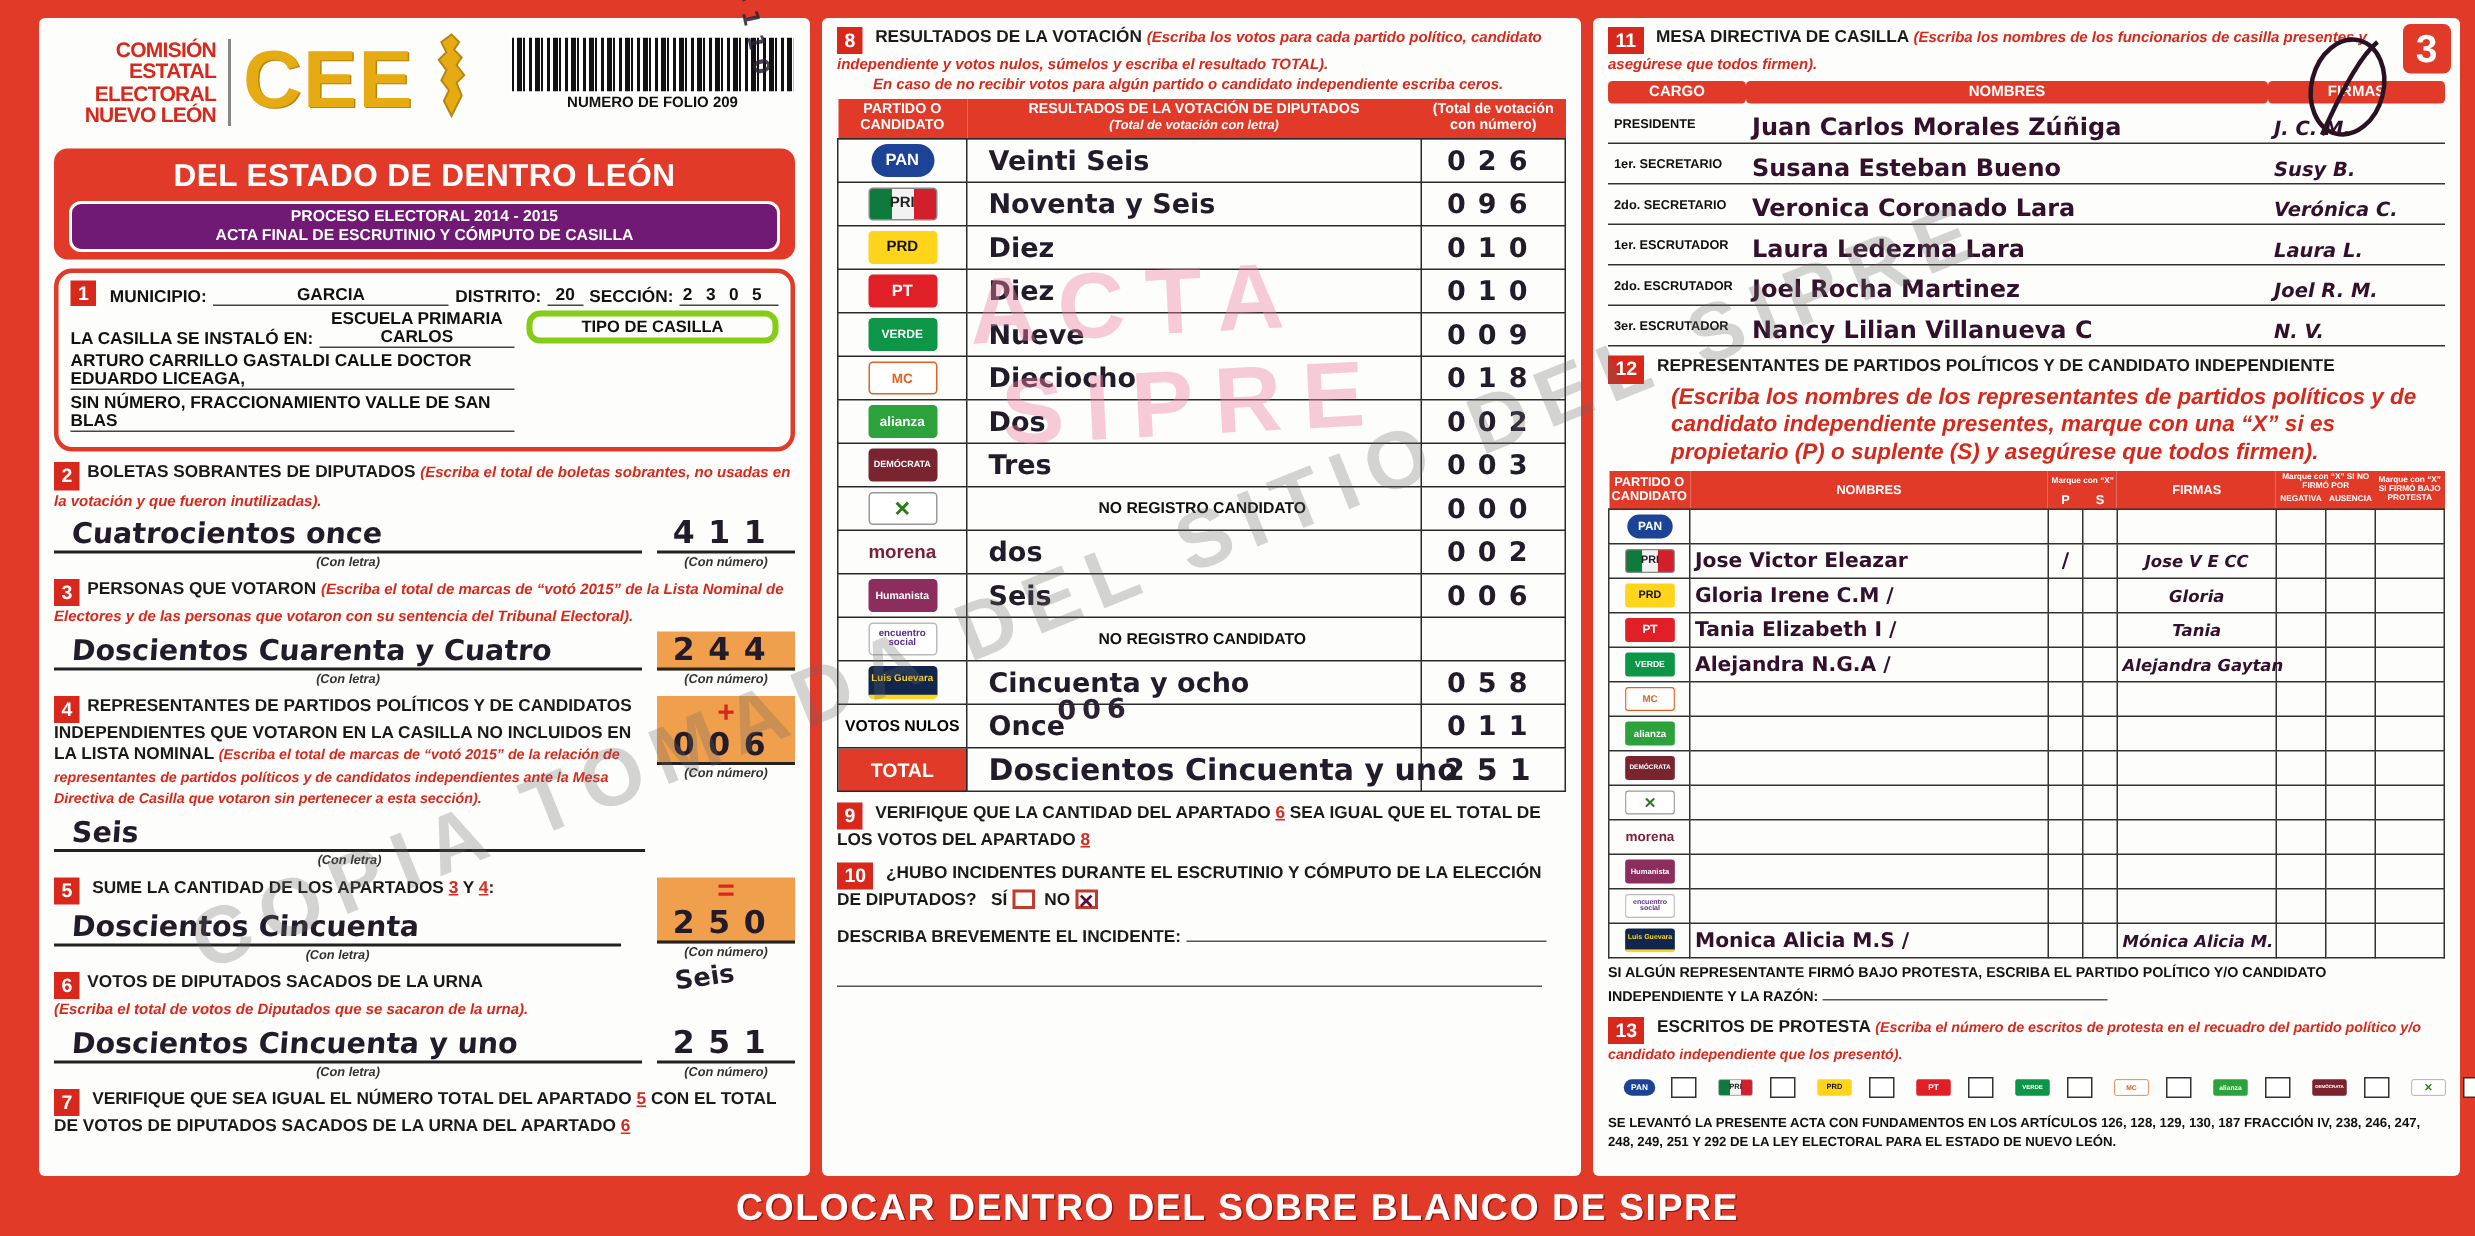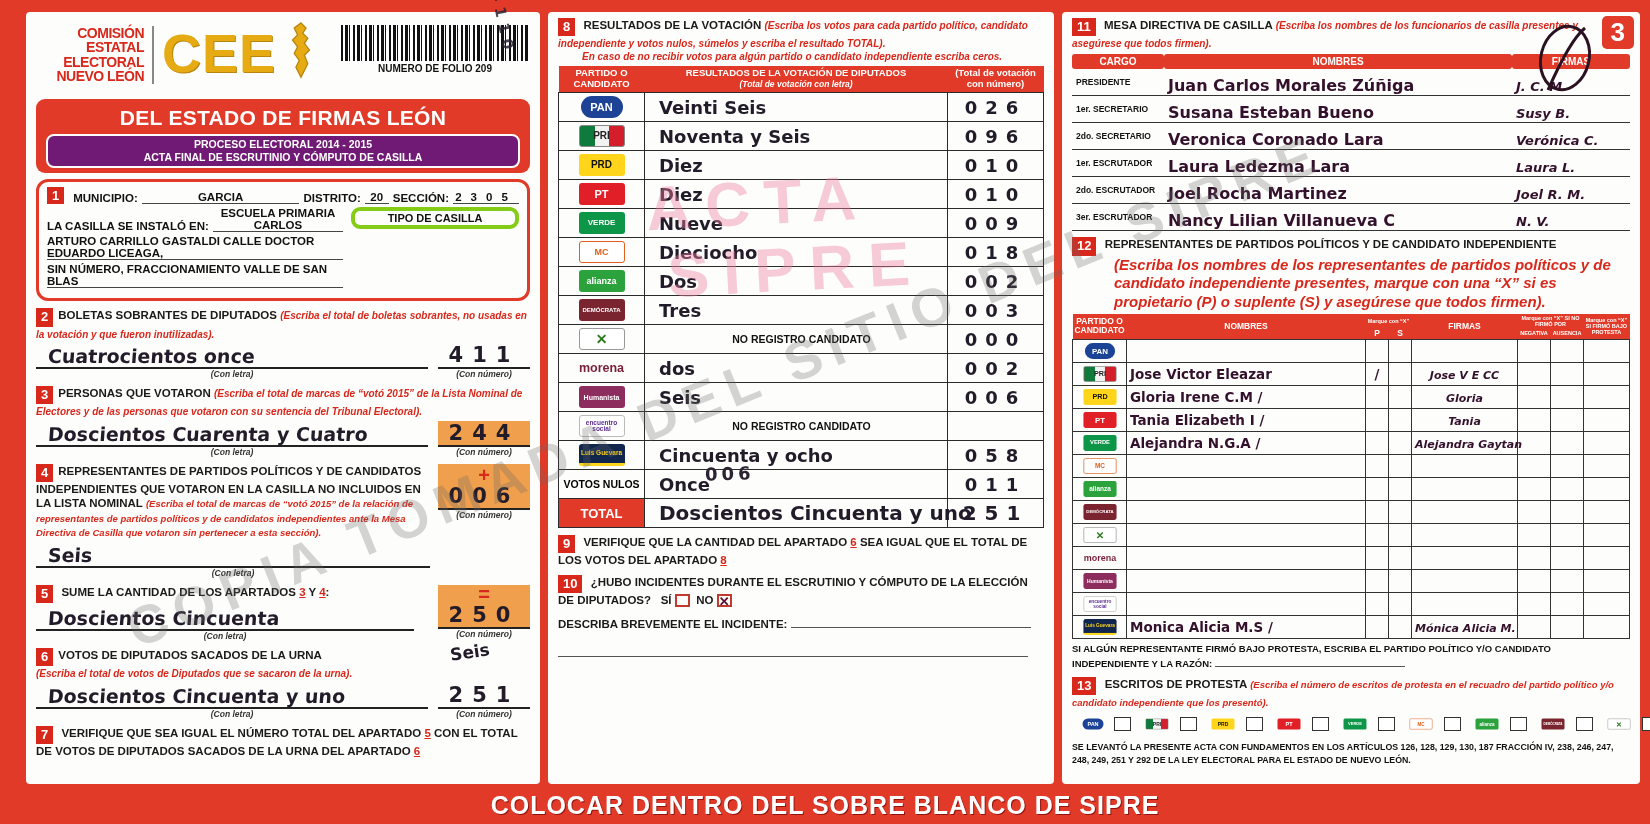--- a/index.html
+++ b/index.html
@@ -136,21 +136,21 @@
       <div class="barcode"></div>
       <div class="folio-label">
         <span>NUMERO DE FOLIO</span>
         <span>209</span>
       </div>
       <div class="stray-ink hw">4110</div>
     </div>
   </div>
 
   <div class="title-box">
-    <div class="t1">DEL ESTADO DE FIRMAS LEÓN</div>
+    <div class="t1">DEL ESTADO DE DENTRO LEÓN</div>
     <div class="subtitle-bar">
       <div>PROCESO ELECTORAL  2014 - 2015</div>
       <div>ACTA FINAL DE ESCRUTINIO Y CÓMPUTO DE CASILLA</div>
     </div>
   </div>
 
   <div class="sec1-box">
     <div class="s1row">
       <span class="badge">1</span>
       <span>MUNICIPIO:</span>

